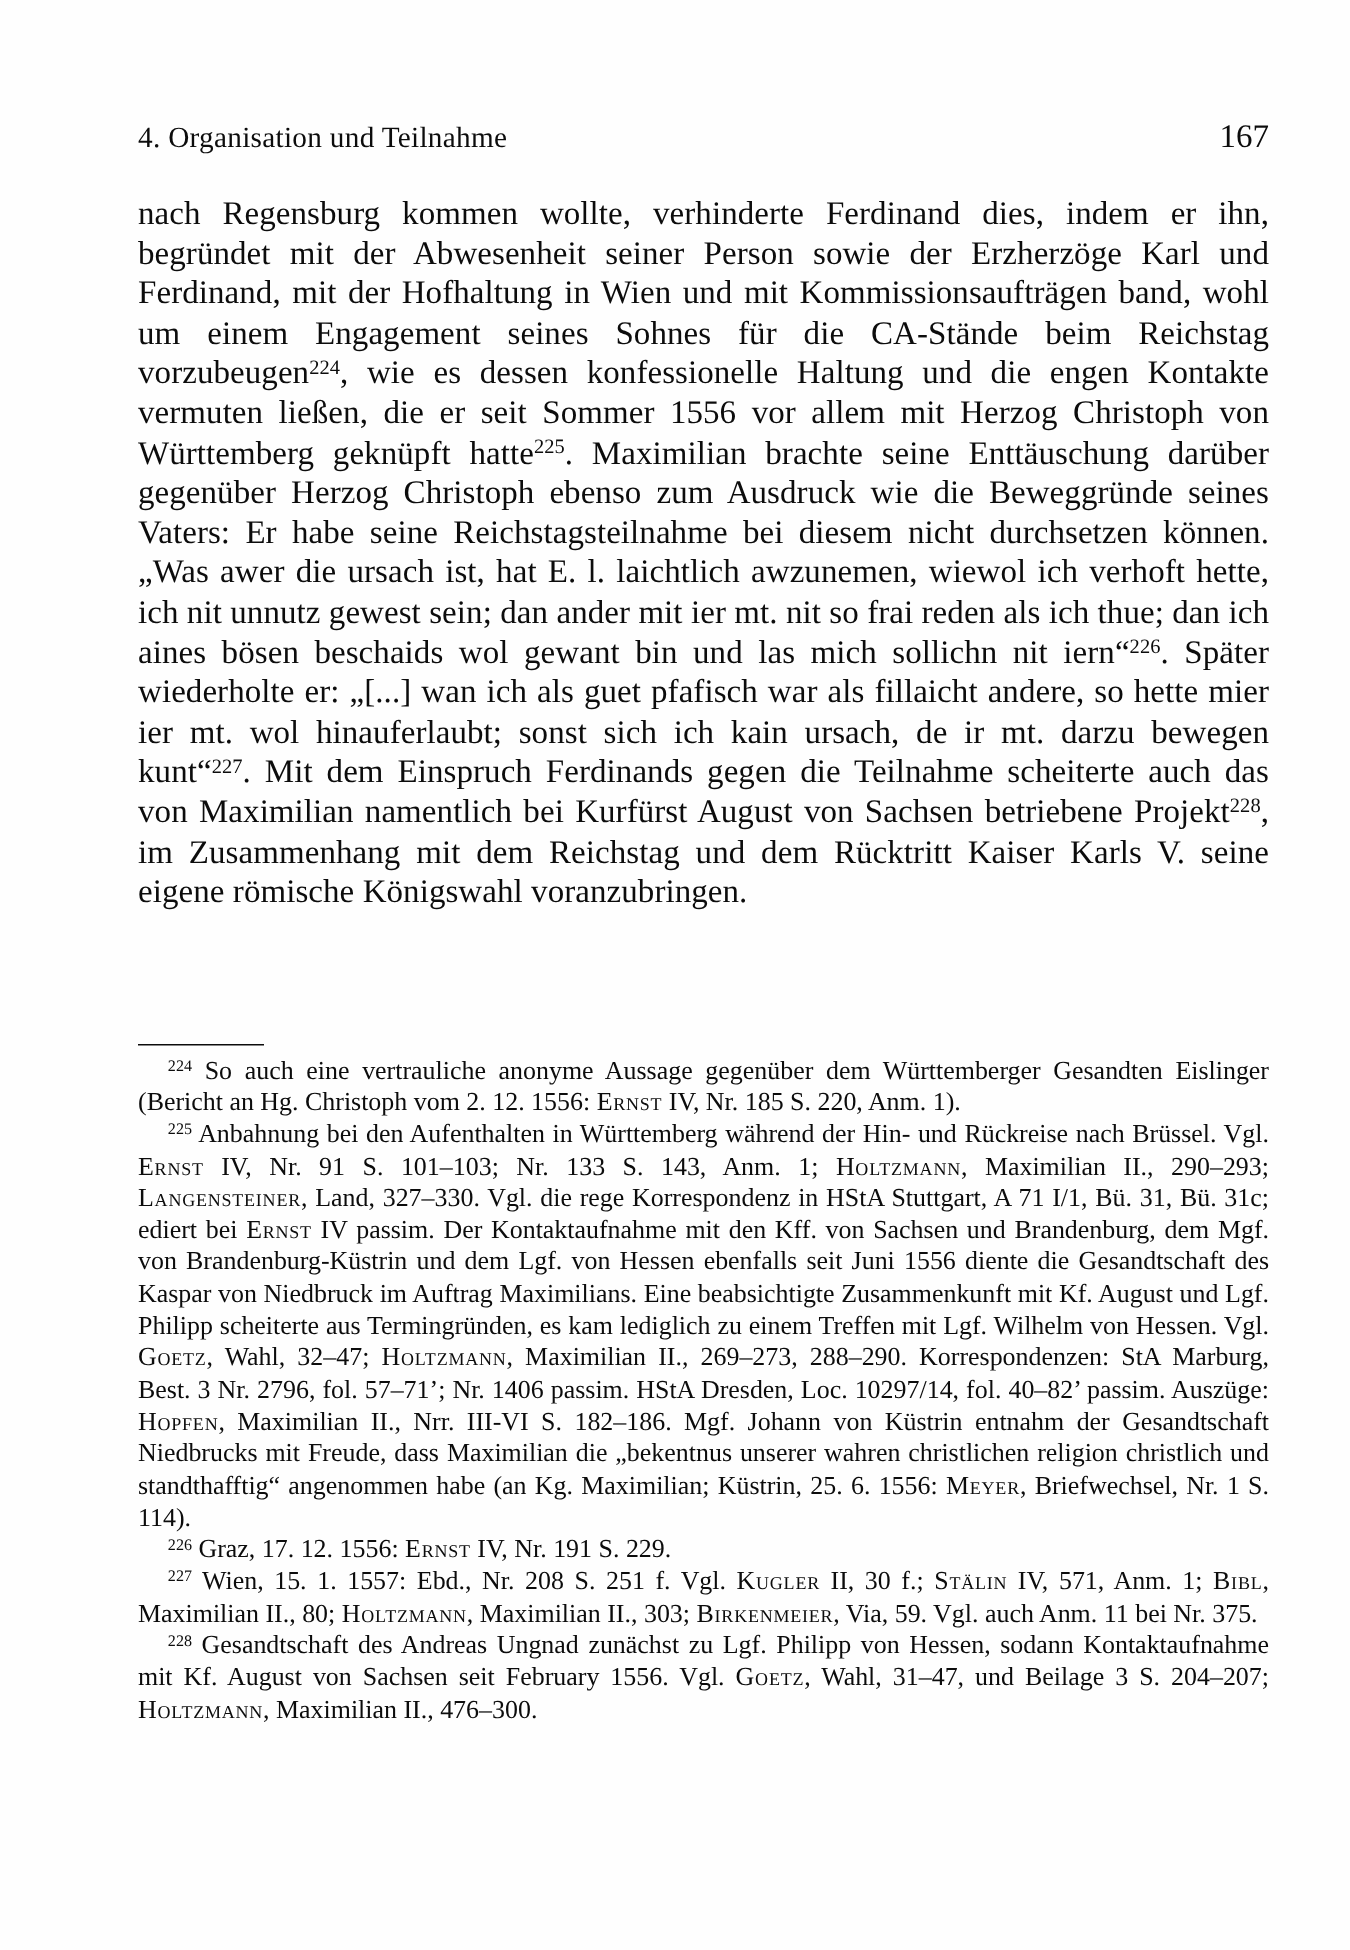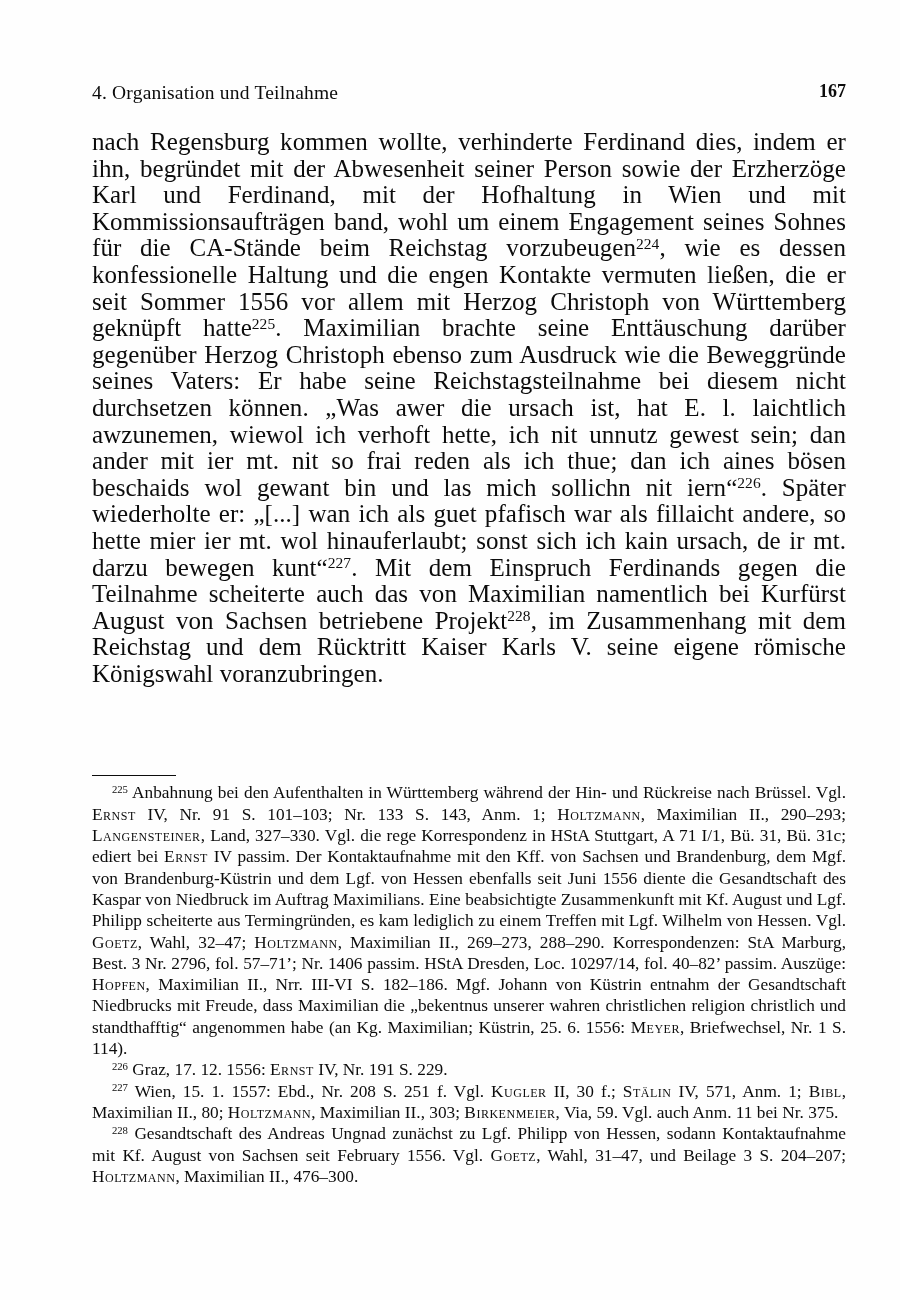--- a/index.html
+++ b/index.html
@@ -29,26 +29,25 @@
     line-height: 26px;
   }
   .running-title {
     text-align: left;
     letter-spacing: 0.01em;
   }
   .page-number {
     position: absolute;
     right: 0;
     top: -2px;
-    font-size: 18px;
-    font-weight: bold;
+    font-size: 22px;
   }
   .body-text {
     margin-top: 23px;
-    font-size: 25px;
+    font-size: 22px;
     line-height: 26.6px;
     text-align: justify;
     letter-spacing: 0.002em;
   }
   .body-text p { margin: 0; }
   sup.ref {
     font-size: 0.62em;
     line-height: 0;
     vertical-align: baseline;
     position: relative;
@@ -87,20 +86,21 @@
       <div class="page-number">167</div>
     </div>
 
     <div class="body-text">
       <p><span>nach Regensburg kommen wollte, verhinderte Ferdinand dies, indem er ihn, begründet mit der Abwesenheit seiner Person sowie der Erzherzöge Karl und Ferdinand, mit der Hofhaltung in Wien und mit Kommissionsaufträgen band, wohl um einem Engagement seines Sohnes für die CA-Stände beim Reichstag vorzubeugen</span><sup class="ref">224</sup><span>, wie es dessen konfessionelle Haltung und die engen Kontakte vermuten ließen, die er seit Sommer 1556 vor allem mit Herzog Christoph von Württemberg geknüpft hatte</span><sup class="ref">225</sup><span>. Maximilian brachte seine Enttäuschung darüber gegenüber Herzog Christoph ebenso zum Ausdruck wie die Beweggründe seines Vaters: Er habe seine Reichstagsteilnahme bei diesem nicht durchsetzen können. „Was awer die ursach ist, hat E. l. laichtlich awzunemen, wiewol ich verhoft hette, ich nit unnutz gewest sein; dan ander mit ier mt. nit so frai reden als ich thue; dan ich aines bösen beschaids wol gewant bin und las mich sollichn nit iern“</span><sup class="ref">226</sup><span>. Später wiederholte er: „[...] wan ich als guet pfafisch war als fillaicht andere, so hette mier ier mt. wol hinauferlaubt; sonst sich ich kain ursach, de ir mt. darzu bewegen kunt“</span><sup class="ref">227</sup><span>. Mit dem Einspruch Ferdinands gegen die Teilnahme scheiterte auch das von Maximilian namentlich bei Kurfürst August von Sachsen betriebene Projekt</span><sup class="ref">228</sup><span>, im Zusammenhang mit dem Reichstag und dem Rücktritt Kaiser Karls V. seine eigene römische Königswahl voranzubringen.</span></p>
     </div>
 
     <hr class="fn-sep">
 
     <div class="footnotes">
+        <p class="footnote"><sup class="ref">224</sup> <span>So auch eine vertrauliche anonyme Aussage gegenüber dem Württemberger Gesandten Eislinger (Bericht an Hg. Christoph vom 2. 12. 1556: </span><span class="sc">Ernst</span><span> IV, Nr. 185 S. 220, Anm. 1).</span></p>
         <p class="footnote"><sup class="ref">225</sup> <span>Anbahnung bei den Aufenthalten in Württemberg während der Hin- und Rückreise nach Brüssel. Vgl. </span><span class="sc">Ernst</span><span> IV, Nr. 91 S. 101–103; Nr. 133 S. 143, Anm. 1; </span><span class="sc">Holtzmann</span><span>, Maximilian II., 290–293; </span><span class="sc">Langensteiner</span><span>, Land, 327–330. Vgl. die rege Korrespondenz in HStA Stuttgart, A 71 I/1, Bü. 31, Bü. 31c; ediert bei </span><span class="sc">Ernst</span><span> IV passim. Der Kontaktaufnahme mit den Kff. von Sachsen und Brandenburg, dem Mgf. von Brandenburg-Küstrin und dem Lgf. von Hessen ebenfalls seit Juni 1556 diente die Gesandtschaft des Kaspar von Niedbruck im Auftrag Maximilians. Eine beabsichtigte Zusammenkunft mit Kf. August und Lgf. Philipp scheiterte aus Termingründen, es kam lediglich zu einem Treffen mit Lgf. Wilhelm von Hessen. Vgl. </span><span class="sc">Goetz</span><span>, Wahl, 32–47; </span><span class="sc">Holtzmann</span><span>, Maximilian II., 269–273, 288–290. Korrespondenzen: StA Marburg, Best. 3 Nr. 2796, fol. 57–71’; Nr. 1406 passim. HStA Dresden, Loc. 10297/14, fol. 40–82’ passim. Auszüge: </span><span class="sc">Hopfen</span><span>, Maximilian II., Nrr. III-VI S. 182–186. Mgf. Johann von Küstrin entnahm der Gesandtschaft Niedbrucks mit Freude, dass Maximilian die „bekentnus unserer wahren christlichen religion christlich und standthafftig“ angenommen habe (an Kg. Maximilian; Küstrin, 25. 6. 1556: </span><span class="sc">Meyer</span><span>, Briefwechsel, Nr. 1 S. 114).</span></p>
         <p class="footnote"><sup class="ref">226</sup> <span>Graz, 17. 12. 1556: </span><span class="sc">Ernst</span><span> IV, Nr. 191 S. 229.</span></p>
         <p class="footnote"><sup class="ref">227</sup> <span>Wien, 15. 1. 1557: Ebd., Nr. 208 S. 251 f. Vgl. </span><span class="sc">Kugler</span><span> II, 30 f.; </span><span class="sc">Stälin</span><span> IV, 571, Anm. 1; </span><span class="sc">Bibl</span><span>, Maximilian II., 80; </span><span class="sc">Holtzmann</span><span>, Maximilian II., 303; </span><span class="sc">Birkenmeier</span><span>, Via, 59. Vgl. auch Anm. 11 bei Nr. 375.</span></p>
         <p class="footnote"><sup class="ref">228</sup> <span>Gesandtschaft des Andreas Ungnad zunächst zu Lgf. Philipp von Hessen, sodann Kontaktaufnahme mit Kf. August von Sachsen seit February 1556. Vgl. </span><span class="sc">Goetz</span><span>, Wahl, 31–47, und Beilage 3 S. 204–207; </span><span class="sc">Holtzmann</span><span>, Maximilian II., 476–300.</span></p>
       </div>
 
   </div>
 </div>
 
 </body></html>

